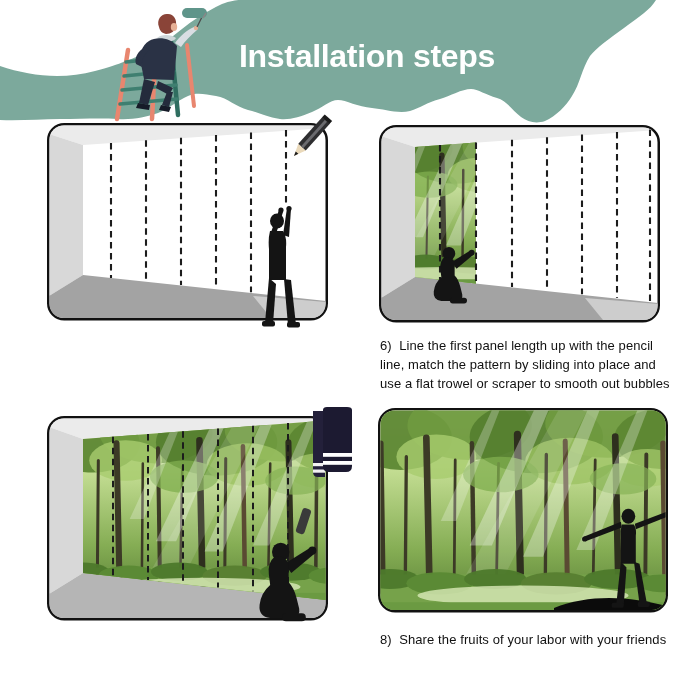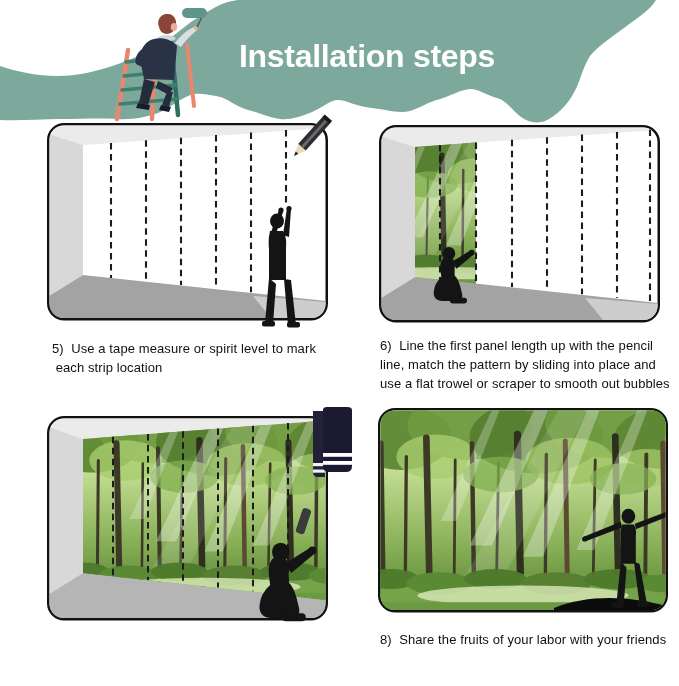--- a/index.html
+++ b/index.html
@@ -268,20 +268,18 @@
     <rect x="1.25" y="1.25" width="287.5" height="202" rx="16" fill="#ffffff" stroke="#111" stroke-width="2.5"></rect>
     <g clip-path="url(#clipR4)">
       <svg x="2" y="2" width="286" height="200" viewBox="0 0 280 180" preserveAspectRatio="xMidYMid slice">
         <use href="#forest"></use>
       </svg>
       <path d="M176,200 C210,186 252,188 288,198 L288,204 L176,204 Z" fill="#0b0b0b"></path>
       <use href="#spread" transform="translate(202,98) scale(0.93)"></use>
     </g>
   </svg>
 
-  <div class="caption" style="left:52px;top:339px">5)&nbsp; Use a tape measure or spirit level to mark
-&nbsp;each strip location</div>
   <div class="caption" style="left:380px;top:336px">6)&nbsp; Line the first panel length up with the pencil
 line, match the pattern by sliding into place and
 use a flat trowel or scraper to smooth out bubbles</div>
   <div class="caption" style="left:380px;top:630px">8)&nbsp; Share the fruits of your labor with your friends</div>
 
 </div>
 
 </body></html>

